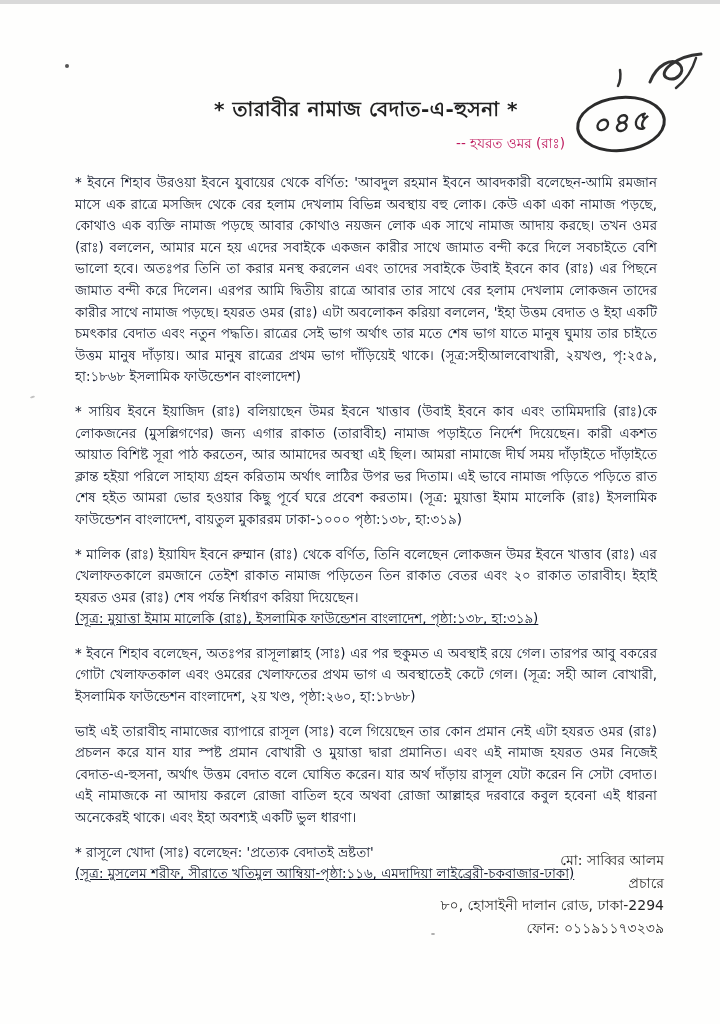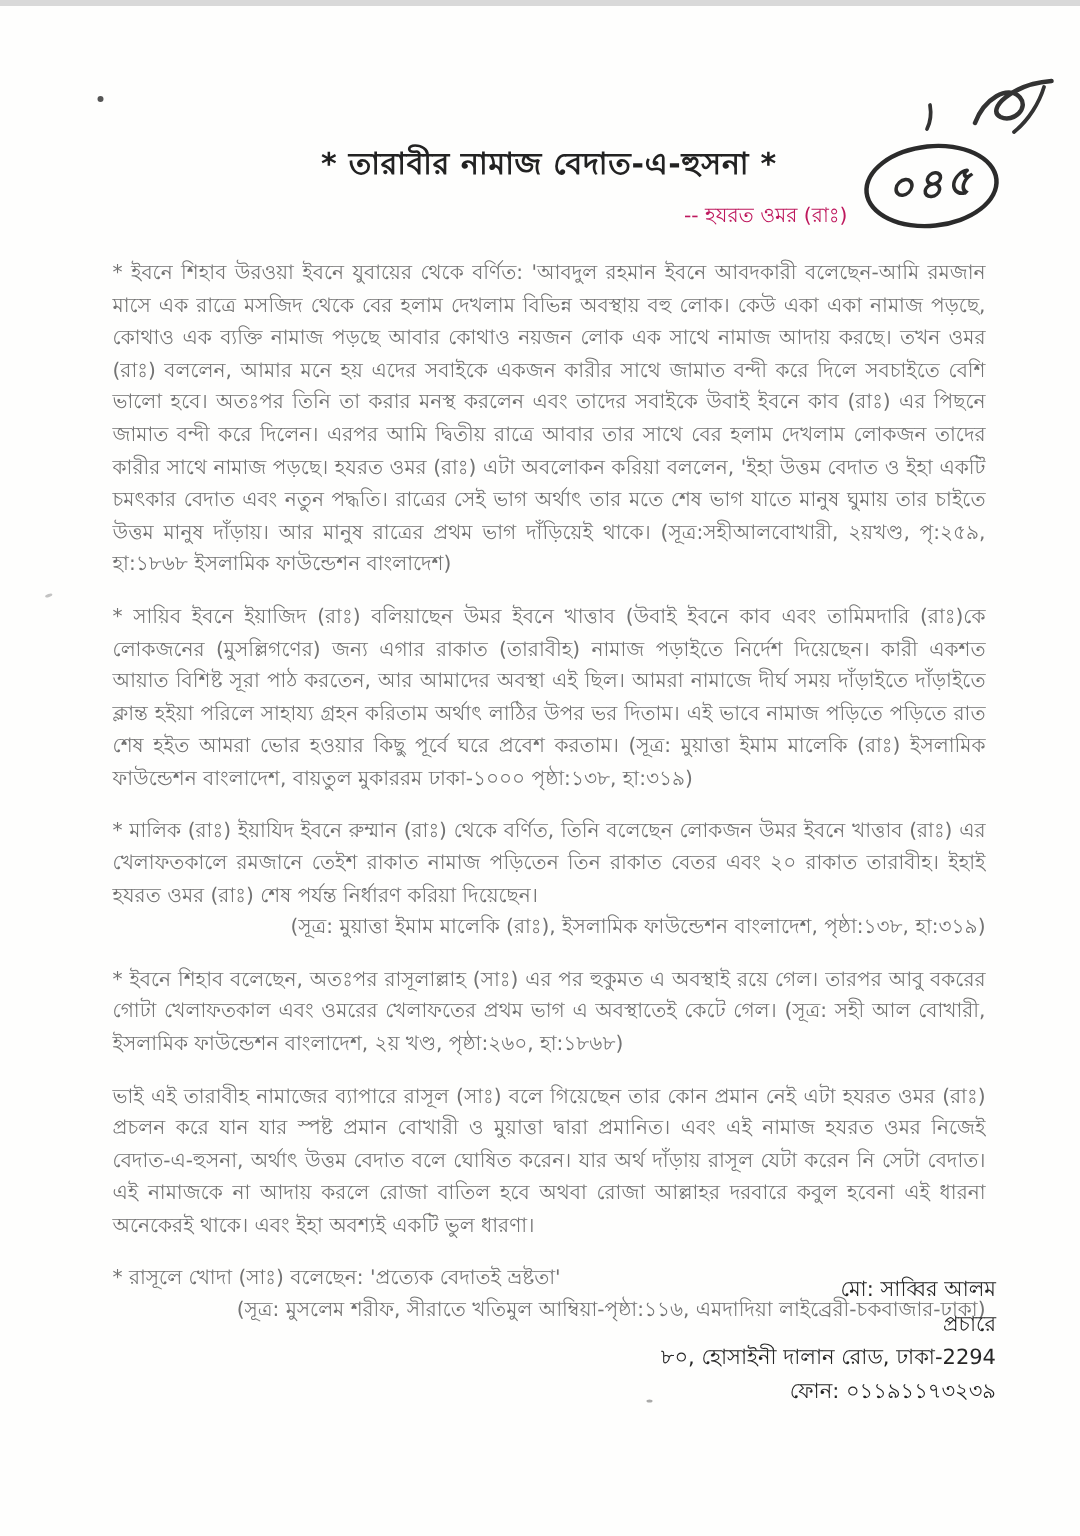--- a/index.html
+++ b/index.html
@@ -14,23 +14,23 @@
     margin-top:90px; text-align:center;
     font-size:20px; font-weight:bold; letter-spacing:.5px; color:#222;
   }
   .byline {
     margin-top:6px; margin-right:92px; text-align:right;
     font-size:13.5px; color:#be185d;
   }
   .paras { margin-top:16px; }
   .para {
     margin:0 0 13px 0; font-size:13.4px; line-height:21.6px;
-    text-align:justify; color:#737373;
+    text-align:justify; color:#0f172a;
   }
-  .para .source { display:block; text-align:right; }
+  .para .source { display:block; text-align:left;text-decoration:underline; }
   .stamp {
     position:absolute; left:576px; top:92px; width:84px; height:50px;
     border:3px solid #2b2b2b; border-radius:50%;
     display:flex; align-items:center; justify-content:center;
     font-size:27px; font-style:italic; font-weight:bold; color:#2b2b2b;
     transform:rotate(-6deg); letter-spacing:2px; background:transparent;
   }
   .squiggle { position:absolute; left:598px; top:44px; }
   .footer {
     position:absolute; top:845px; right:56px; text-align:right;

